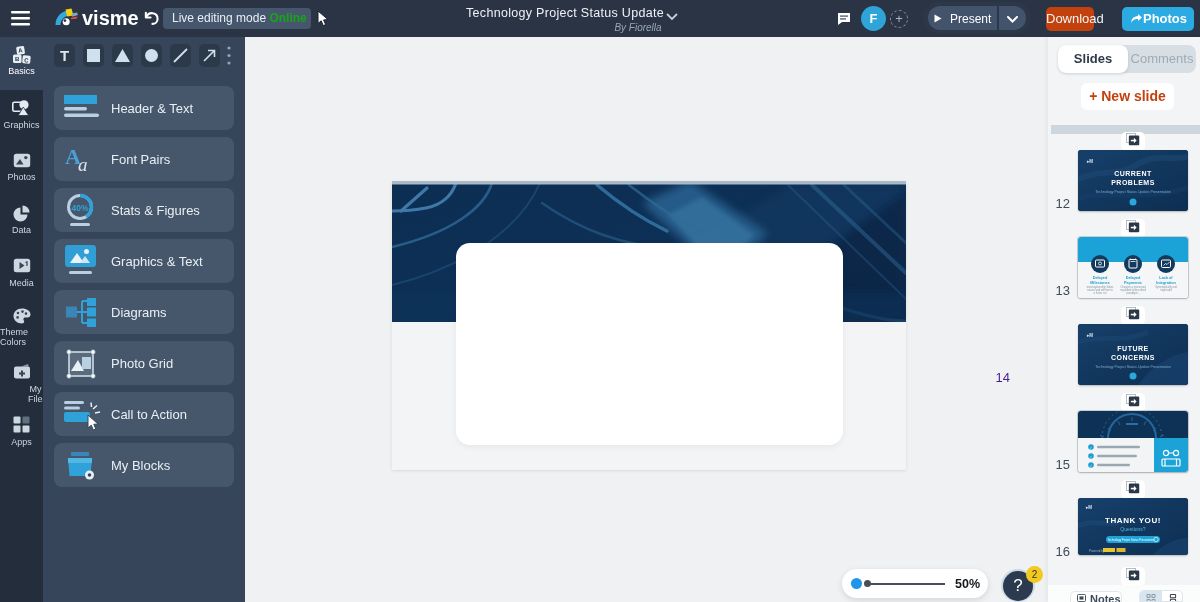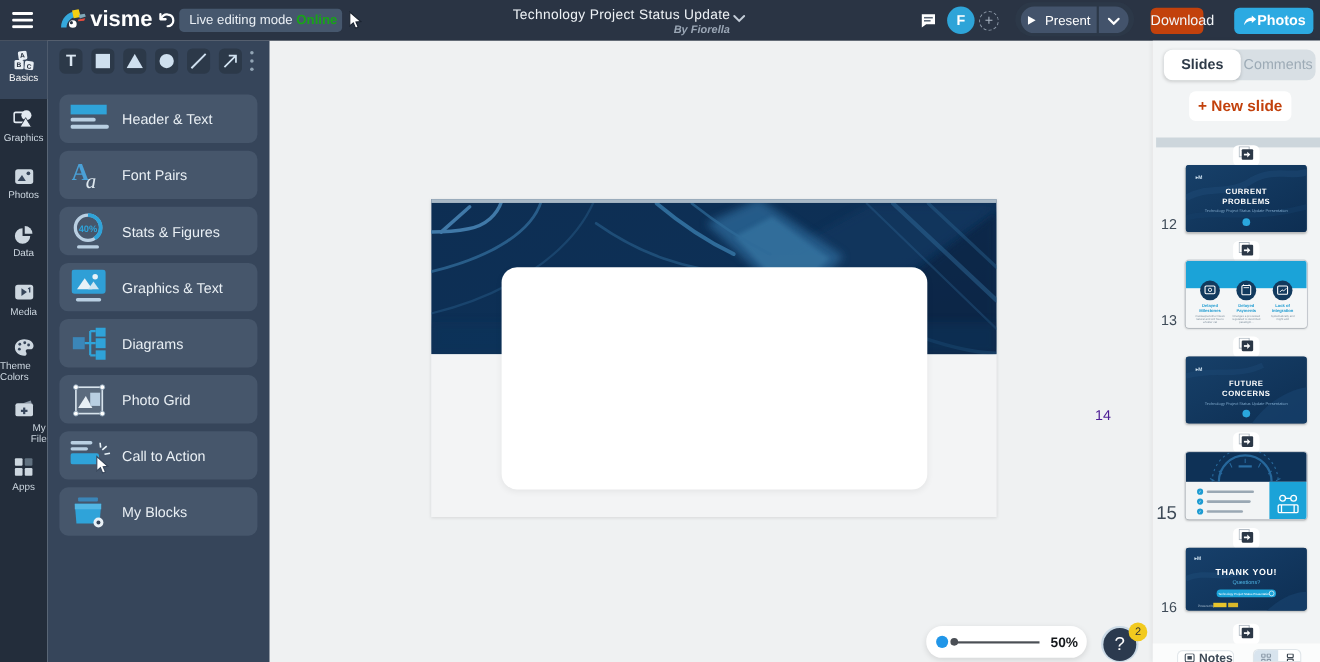--- a/index.html
+++ b/index.html
@@ -90,21 +90,21 @@
 <path d="M3.5,7.5 C5,4.5 8,3 10.5,3.5 C13.5,4 15.5,6.5 15.5,9.5 C15.5,12.5 13,14.8 10,14.8" fill="none" stroke="#fff" stroke-width="2.2" stroke-linecap="round"></path>
 </svg>
 
 <div class="abs" style="left:163px;top:8px;width:148px;height:21px;background:#46576d;border-radius:4px;color:#e9eef4;font-size:12px;line-height:21px;padding-left:9px;white-space:nowrap;overflow:hidden;">Live editing mode <span style="color:#18a418;font-weight:bold;">Online</span></div>
 
 <svg class="abs" style="left:317px;top:10px;" width="13" height="17" viewBox="0 0 13 17">
 <path d="M1,1 L1,13.5 L4.2,10.8 L6.2,15.6 L8.6,14.6 L6.6,9.9 L11,9.6 Z" fill="#fff" stroke="#1a2330" stroke-width="1"></path>
 </svg>
 
 <div class="abs" style="left:365px;top:6px;width:400px;text-align:center;color:#eef2f6;font-size:12.5px;letter-spacing:0.3px;">Technology Project Status Update</div>
-<div class="abs" style="left:588px;top:22px;width:100px;text-align:center;color:#9aa6b5;font-size:10px;font-style:italic;font-weight:bold;">By Fiorella</div>
+<div class="abs" style="left:588px;top:22px;width:100px;text-align:center;color:#9aa6b5;font-size:10px;font-style:italic;">By Fiorella</div>
 <svg class="abs" style="left:666px;top:13px;" width="12" height="8" viewBox="0 0 12 8">
       <path d="M1.5,1.5 L6,6 L10.5,1.5" fill="none" stroke="#c4cdd8" stroke-width="1.8" stroke-linecap="round"></path>
     </svg>
 
 <svg class="abs" style="left:837px;top:12px;" width="14" height="14" viewBox="0 0 14 14">
 <path d="M1,1 h12 v9 h-8 l-4,3 Z" fill="#fff"></path>
 <rect x="3" y="3.4" width="8" height="1.4" fill="#5a6676"></rect>
 <rect x="3" y="6.2" width="6" height="1.4" fill="#5a6676"></rect>
 </svg>
 
@@ -331,21 +331,21 @@
 <svg class="abs" style="left:1126px;top:133px;" width="14" height="13" viewBox="0 0 16 15">
   <rect x="0.5" y="0.5" width="10.5" height="10.5" fill="#fff" stroke="#aab4be" stroke-width="1"></rect>
   <rect x="3.2" y="3" width="12" height="11.2" rx="1.2" fill="#2c3847"></rect>
   <rect x="5.5" y="7.8" width="4" height="1.8" fill="#fff"></rect>
   <path d="M9,5.6 L12.2,8.7 L9,11.8 Z" fill="#fff"></path>
 </svg>
 
 <div class="abs" style="left:1048px;top:196px;width:22px;text-align:right;color:#3f4b58;font-size:13px;">12</div>
 <div class="abs" style="left:1048px;top:283px;width:22px;text-align:right;color:#3f4b58;font-size:13px;">13</div>
 <div class="abs" style="left:988px;top:370px;width:22px;text-align:right;color:#4c1d95;font-size:13px;">14</div>
-<div class="abs" style="left:1048px;top:457px;width:22px;text-align:right;color:#3f4b58;font-size:17px;">15</div>
+<div class="abs" style="left:1048px;top:457px;width:22px;text-align:right;color:#3f4b58;font-size:13px;">15</div>
 <div class="abs" style="left:1048px;top:544px;width:22px;text-align:right;color:#3f4b58;font-size:13px;">16</div>
 
 <div class="abs" style="left:1078px;top:150px;width:110px;height:61px;border-radius:3px;overflow:hidden;background:#11375e;box-shadow:0 1px 2px rgba(0,0,0,0.25);">
   <svg width="110" height="61" viewBox="0 0 110 61">
     <defs>
           <linearGradient id="tn1" x1="0" y1="0" x2="1" y2="1">
             <stop offset="0" stop-color="#174069"></stop>
             <stop offset="1" stop-color="#0d2e52"></stop>
           </linearGradient>
         </defs>

